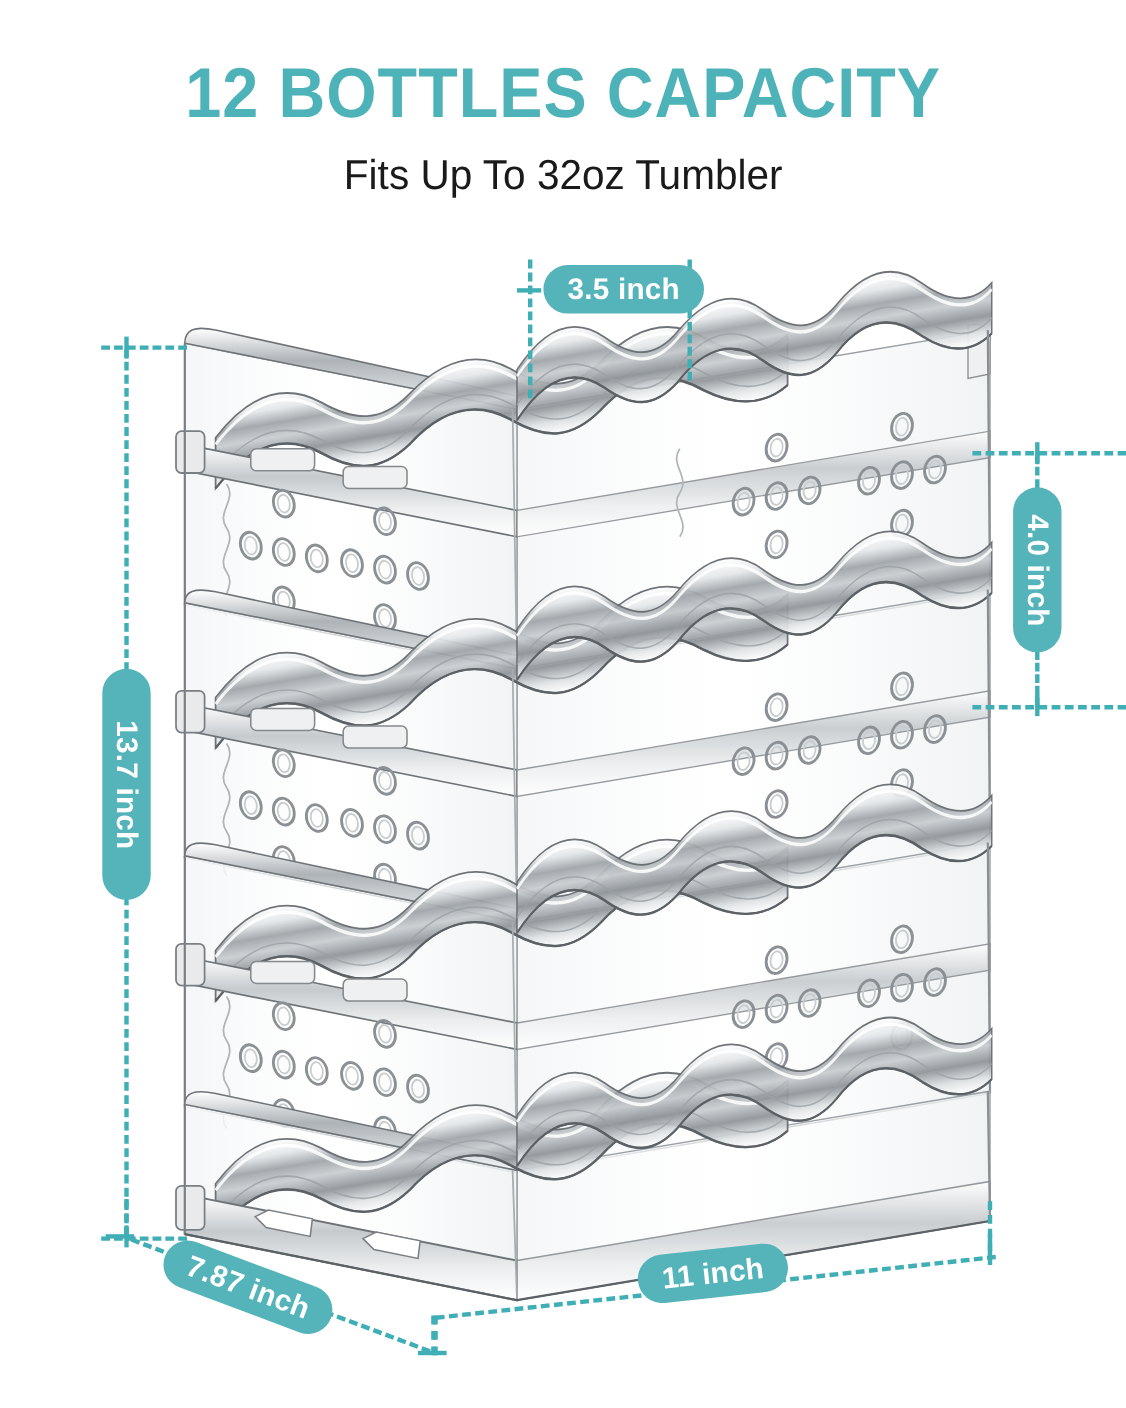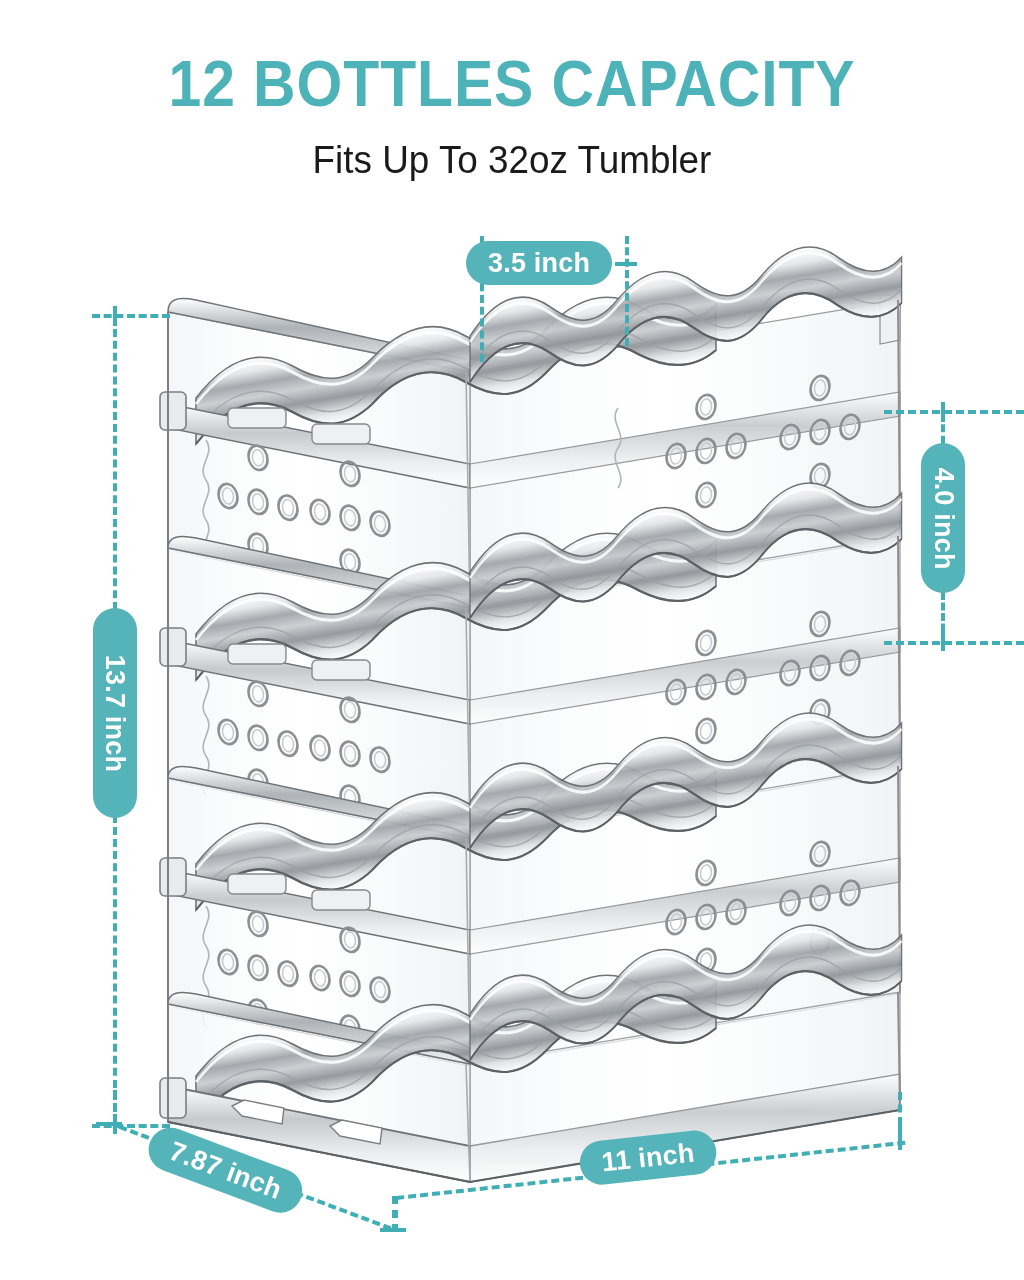--- a/index.html
+++ b/index.html
@@ -369,21 +369,21 @@
   </g>
 </svg>
 </div>
 
 <div id="dim-layer">
 
   <div class="dash-v" style="left:480px; top:236px; height:126px;"></div>
   <div class="dash-v" style="left:625px; top:236px; height:110px;"></div>
   <div class="tick-h" style="left:470px; top:262px; width:22px;"></div>
   <div class="tick-h" style="left:615px; top:262px; width:22px;"></div>
-  <div class="pill pill-h" style="left:466px; top:241px;">
+  <div class="pill pill-h" style="left:494px; top:241px;">
     <span>3.5 inch</span>
   </div>
 
   <div class="dash-h" style="left:884px; top:410px; width:140px;"></div>
   <div class="dash-h" style="left:884px; top:641px; width:140px;"></div>
   <div class="dash-v" style="left:941px; top:413px; height:42px;"></div>
   <div class="dash-v" style="left:941px; top:592px; height:50px;"></div>
   <div class="tick-v" style="left:941px; top:402px; height:20px;"></div>
   <div class="tick-v" style="left:941px; top:631px; height:20px;"></div>
   <div class="pill pill-v" style="left:921px; top:443px; height:150px;">

